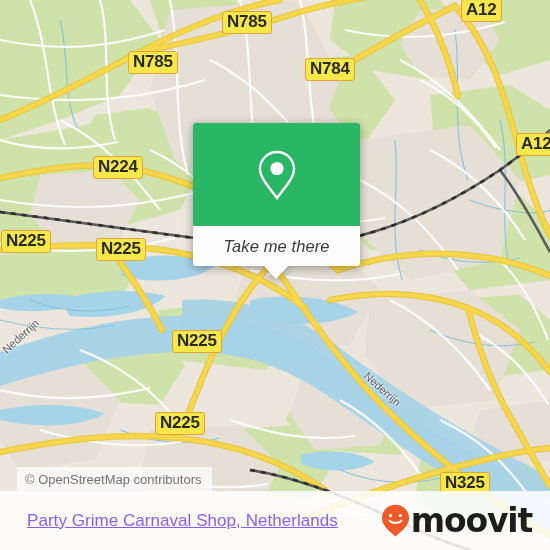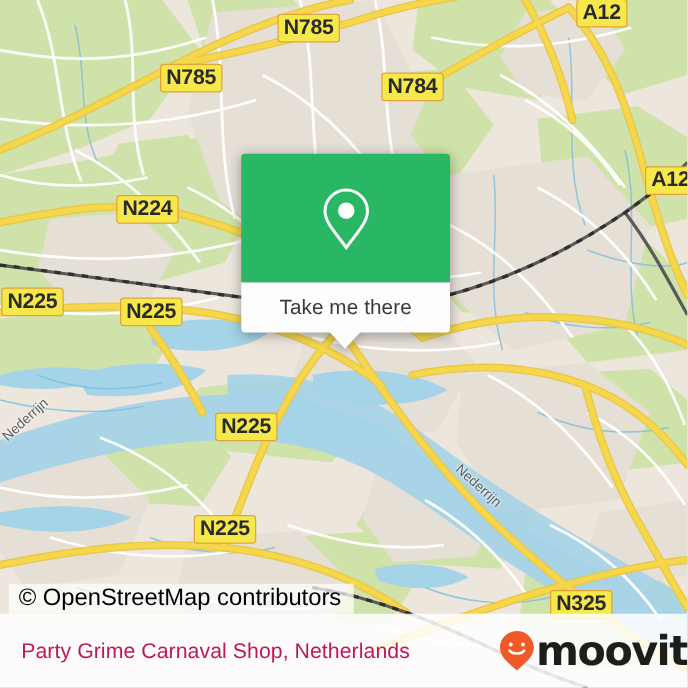--- a/index.html
+++ b/index.html
@@ -31,62 +31,65 @@
   }
   #popup-pin { width:44px; height:52px; display:block; }
   #popup-label {
     background:#fdfdfd;
     height:40px;
     border-radius:0 0 3px 3px;
     display:flex; align-items:center; justify-content:center;
     font-size:16.5px;
     color:#3a3a3a;
     letter-spacing:.1px;
+    font-style:italic;
   }
   #popup-tail {
     position:absolute;
     left:70px; bottom:-13px;
     width:0; height:0;
     border-left:13px solid transparent;
     border-right:13px solid transparent;
     border-top:14px solid #fdfdfd;
   }
 
   
   #attribution {
     position:absolute;
-    left:7px; top:467px;
+    left:17px; top:467px;
     height:24px;
     padding:0 10px 0 8px;
     display:flex; align-items:center;
     background:rgba(255,255,255,.72);
-    font-size:19px;
-    color:#000000;
+    font-size:13px;
+    color:#737373;
     z-index:30;
     white-space:nowrap;
   }
 
   
   #footer {
     position:absolute;
     left:0; bottom:0;
     width:550px; height:59px;
     background:rgba(255,255,255,.86);
     display:flex; align-items:center;
     z-index:35;
   }
   #footer-title {
-    margin-left:17px;
+    margin-left:27px;
     font-size:17px;
-    color:#be185d;
+    color:#8b5cf6;
     letter-spacing:.05px;
     white-space:nowrap;
+    text-decoration:underline;
   }
   #brand {
     margin-left:auto;
+    margin-right:18px;
     display:flex; align-items:center; gap:1px;
   }
   #brand-mark { width:29px; height:33px; display:block; }
   #brand-text {
     font-size:33px;
     font-weight:bold;
     color:#1d1d1b;
     letter-spacing:-1.2px;
     line-height:1;
     font-family:"DejaVu Sans", sans-serif;

